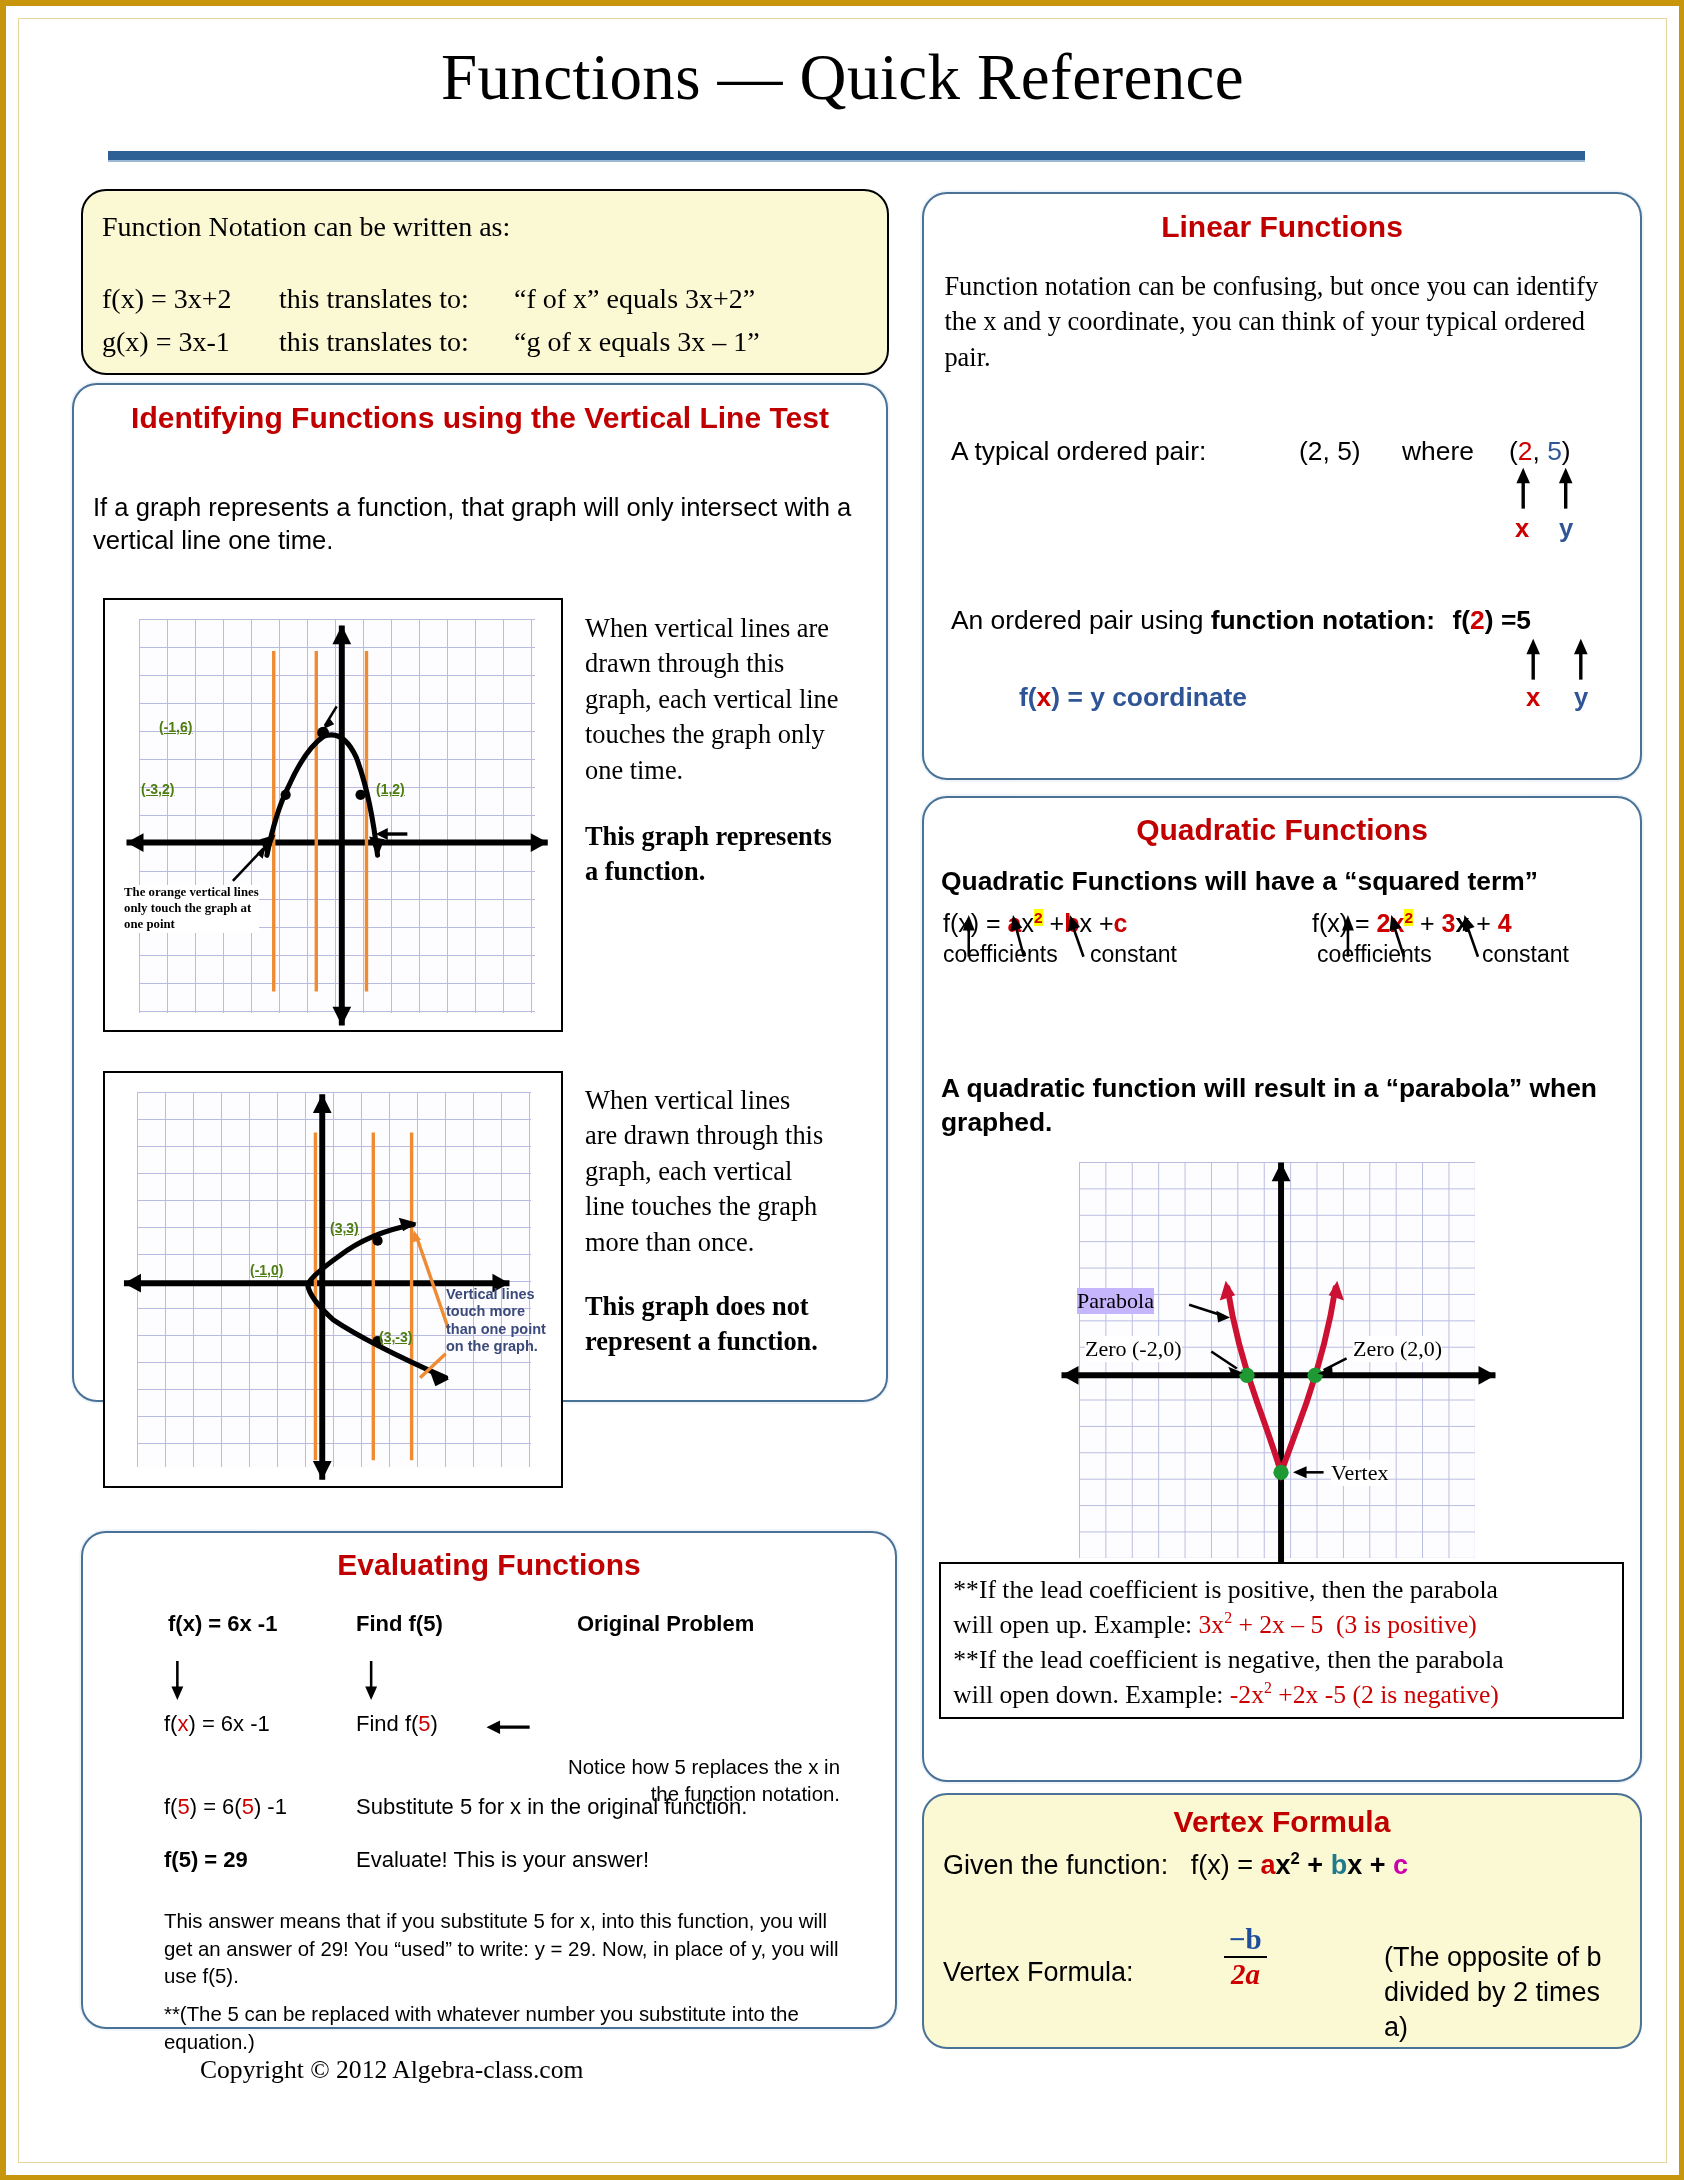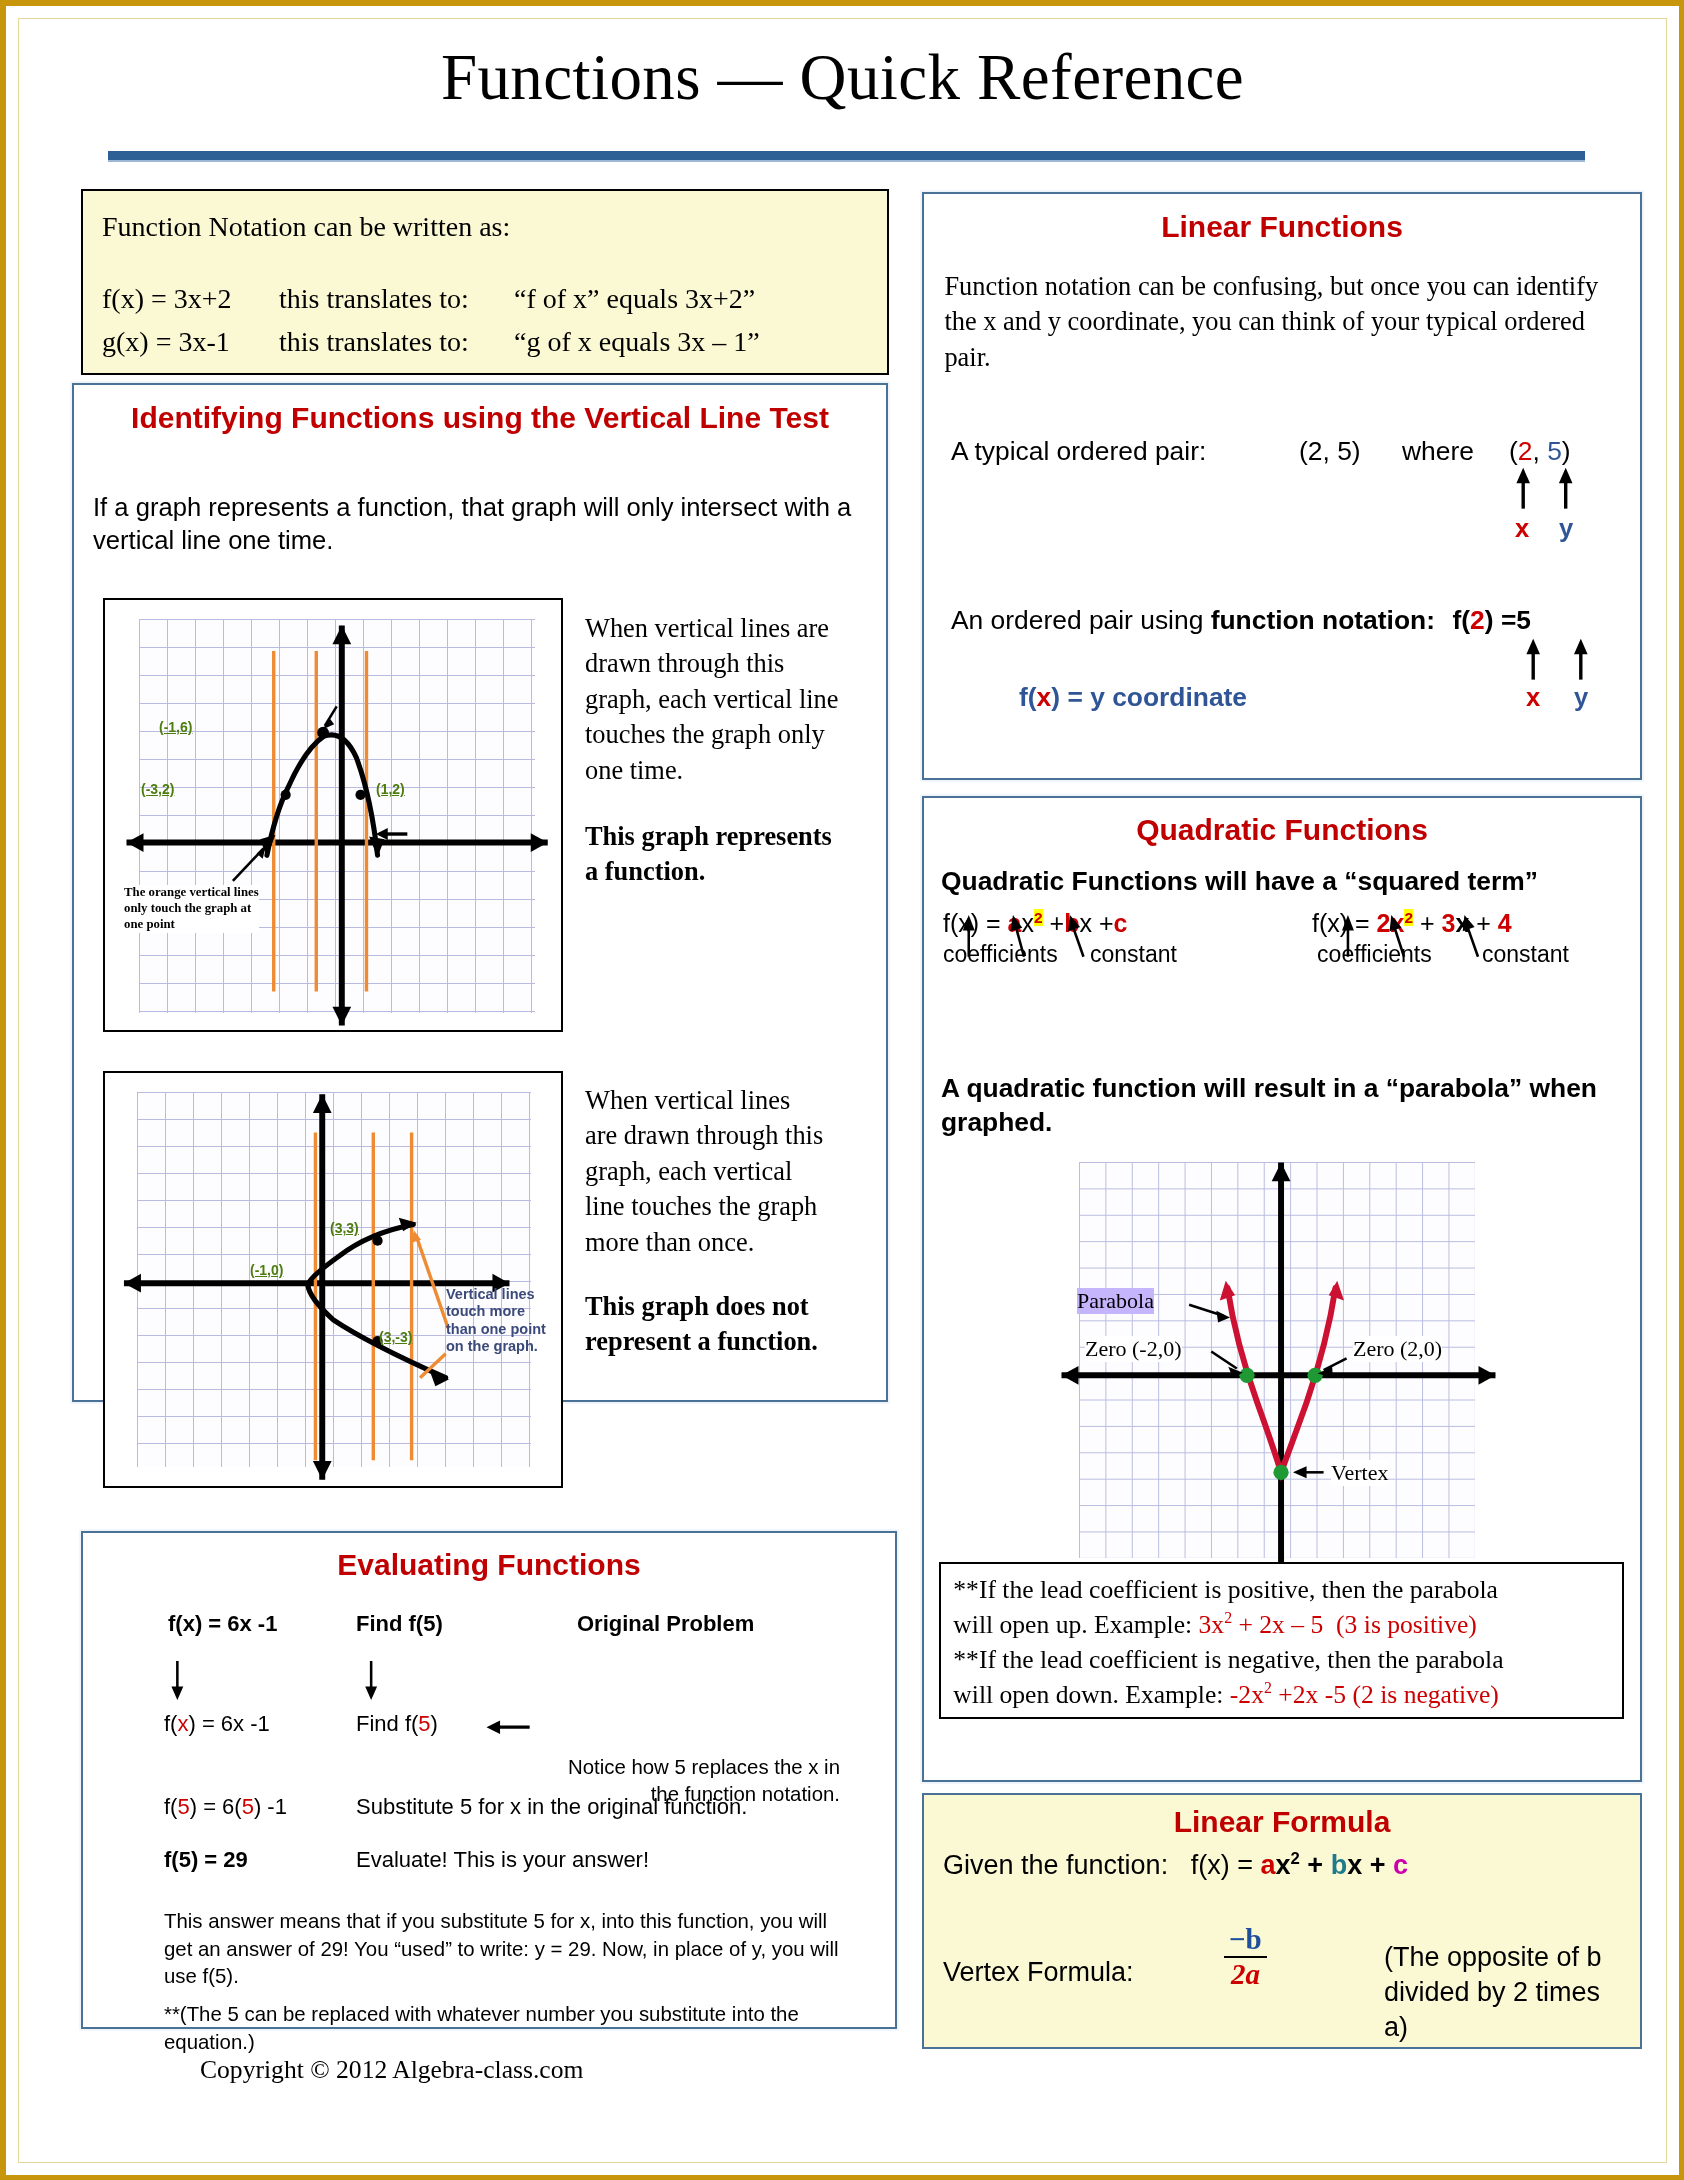--- a/index.html
+++ b/index.html
@@ -7,21 +7,21 @@
   .page{position:absolute;inset:0;border:6px solid #c8960c;box-sizing:border-box;background:#fff;}
   .inner{position:absolute;left:12px;top:12px;right:12px;bottom:12px;border:0.9px solid #e8d79a;box-sizing:border-box;}
 
   
   .title{position:absolute;left:0;right:0;top:34px;text-align:center;
          font-family:"Liberation Serif",serif;font-size:65px;letter-spacing:0.4px;color:#000;}
   .title-rule{position:absolute;left:102px;right:94px;top:145px;height:8.5px;background:#2e5f95;}
   .title-rule:after{content:"";position:absolute;left:0;right:0;top:8.5px;height:2.6px;background:#9db8d4;}
 
   
-  .panel{position:absolute;box-sizing:border-box;}
+  .panel{position:absolute;box-sizing:border-box;border-radius:25px;}
   .p-blue{border:2.6px solid #4a7196;background:#fff;box-shadow:0 0 0 1.7px #eef4f9;}
   .p-yellow{border:2.6px solid #4a7196;background:#fbf8d4;}
   .p-black{border:2.6px solid #000;background:#fbf8d4;}
   .p-plainblack{border:2.6px solid #000;background:#fff;}
 
   .h-red{color:#c00000;font-family:"Liberation Sans",sans-serif;font-weight:bold;
          text-align:center;font-size:30px;line-height:1.18;}
   .serif{font-family:"Liberation Serif",serif;}
 
   .txt-serif{font-family:"Liberation Serif",serif;font-size:25.6px;line-height:1.34;color:#000;}
@@ -329,21 +329,21 @@
     <div class="txt-serif" style="position:absolute;left:12px;top:8.5px;font-size:25.6px;line-height:1.36;white-space:nowrap;">
       <span>**If the lead coefficient is positive, then the parabola</span><br>
       <span>will open up.  Example: </span><span class="red">3x<span class="sup">2</span> + 2x – 5</span>&nbsp;&nbsp;<span class="red">(3 is positive)</span><br>
       <span>**If the lead coefficient is negative, then the parabola</span><br>
       <span>will open down.  Example: </span><span class="red">-2x<span class="sup">2</span> +2x -5</span> <span class="red">(2 is negative)</span>
     </div>
   </div>
 </div>
 
 <div class="panel p-yellow" style="left:916px;top:1787px;width:720px;height:256px;">
-  <div class="h-red" style="position:absolute;left:0;right:0;top:8.5px;">Linear Formula</div>
+  <div class="h-red" style="position:absolute;left:0;right:0;top:8.5px;">Vertex Formula</div>
 
   <div class="txt-sans" style="position:absolute;left:19px;top:53px;font-size:27px;white-space:nowrap;">
     <span>Given the function:</span>
     &nbsp;&nbsp;<span>f(x) =</span>
     <b class="red">a</b><b>x</b><b class="sup">2</b>
     <b>+</b>
     <b class="teal">b</b><b>x</b>
     <b>+</b>
     <b class="mag">c</b>
   </div>

